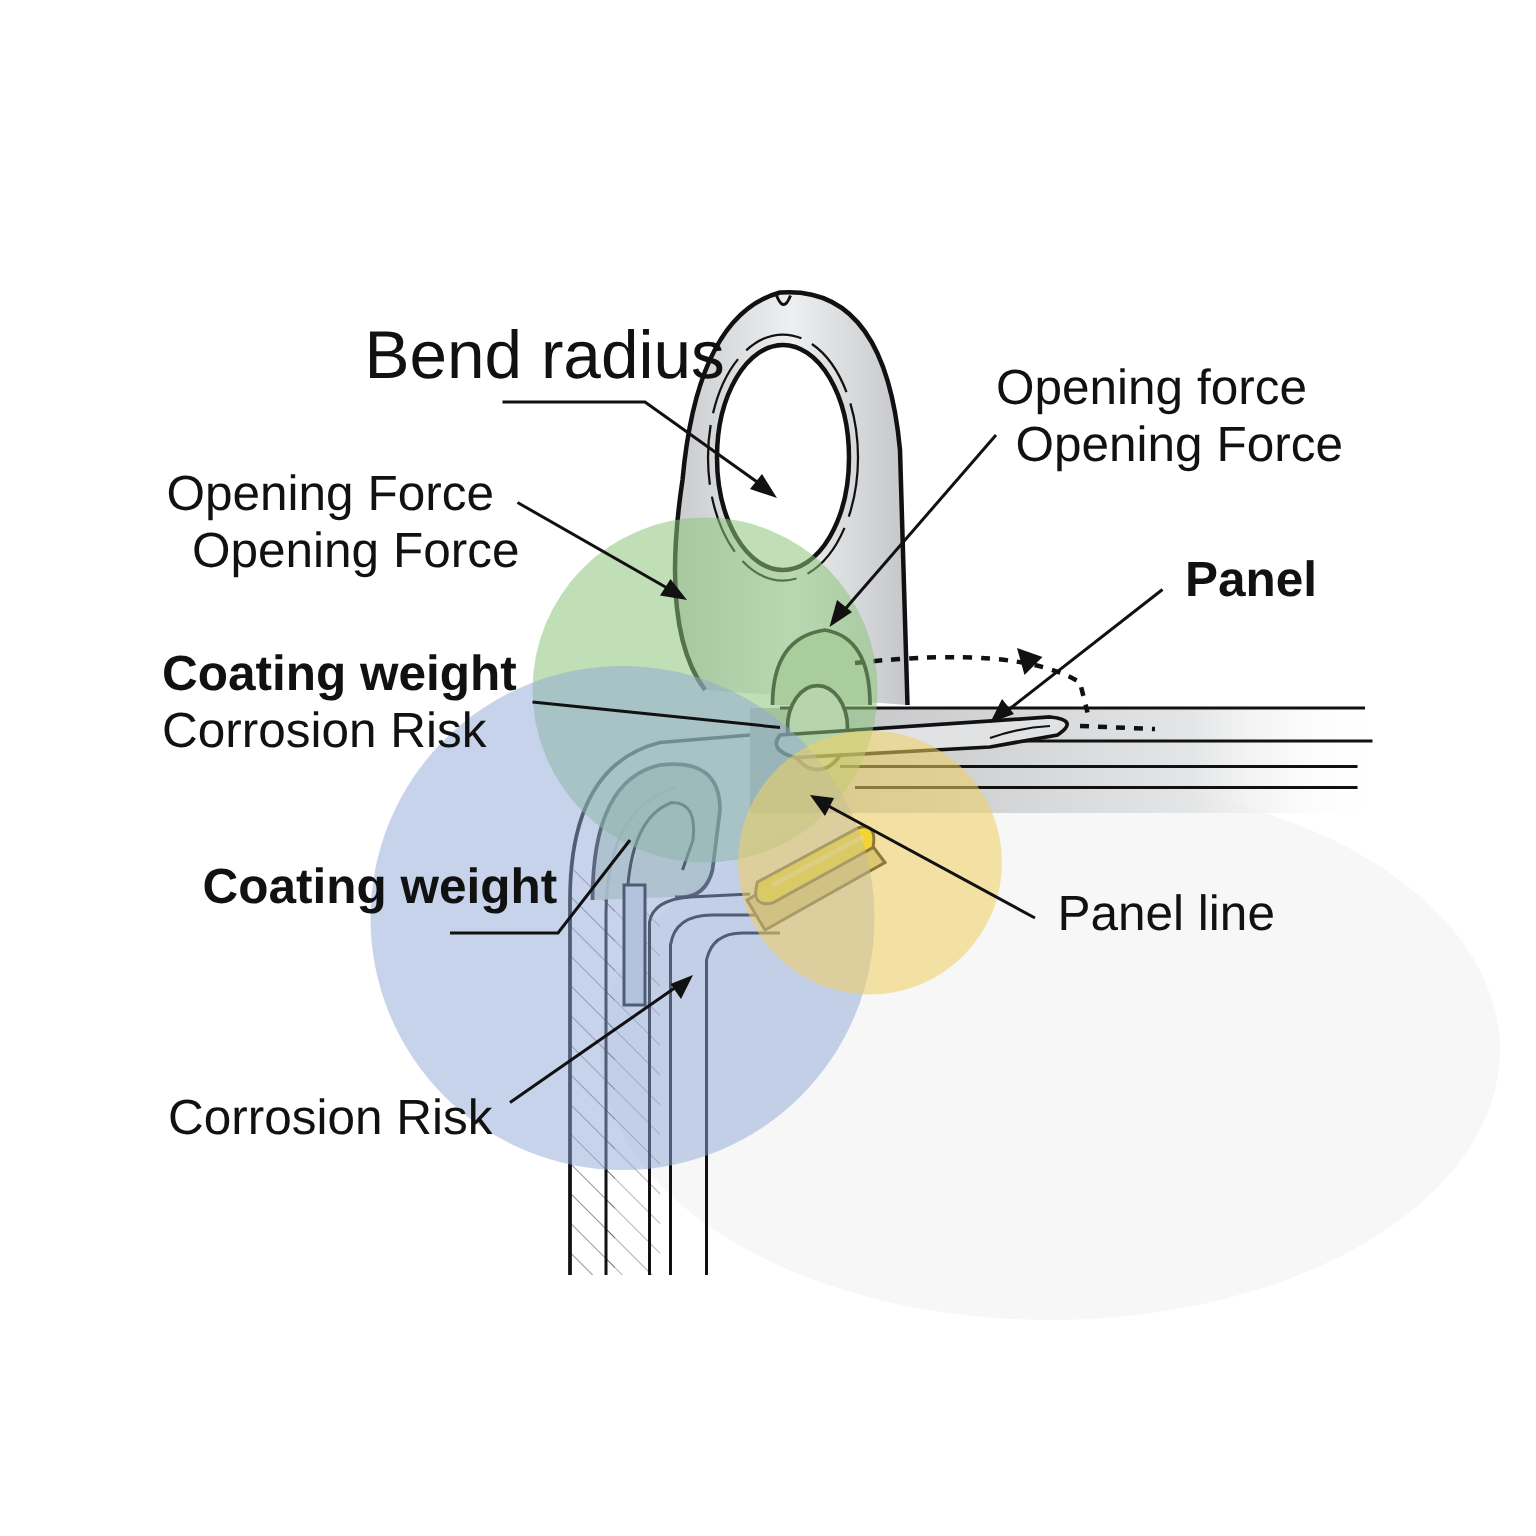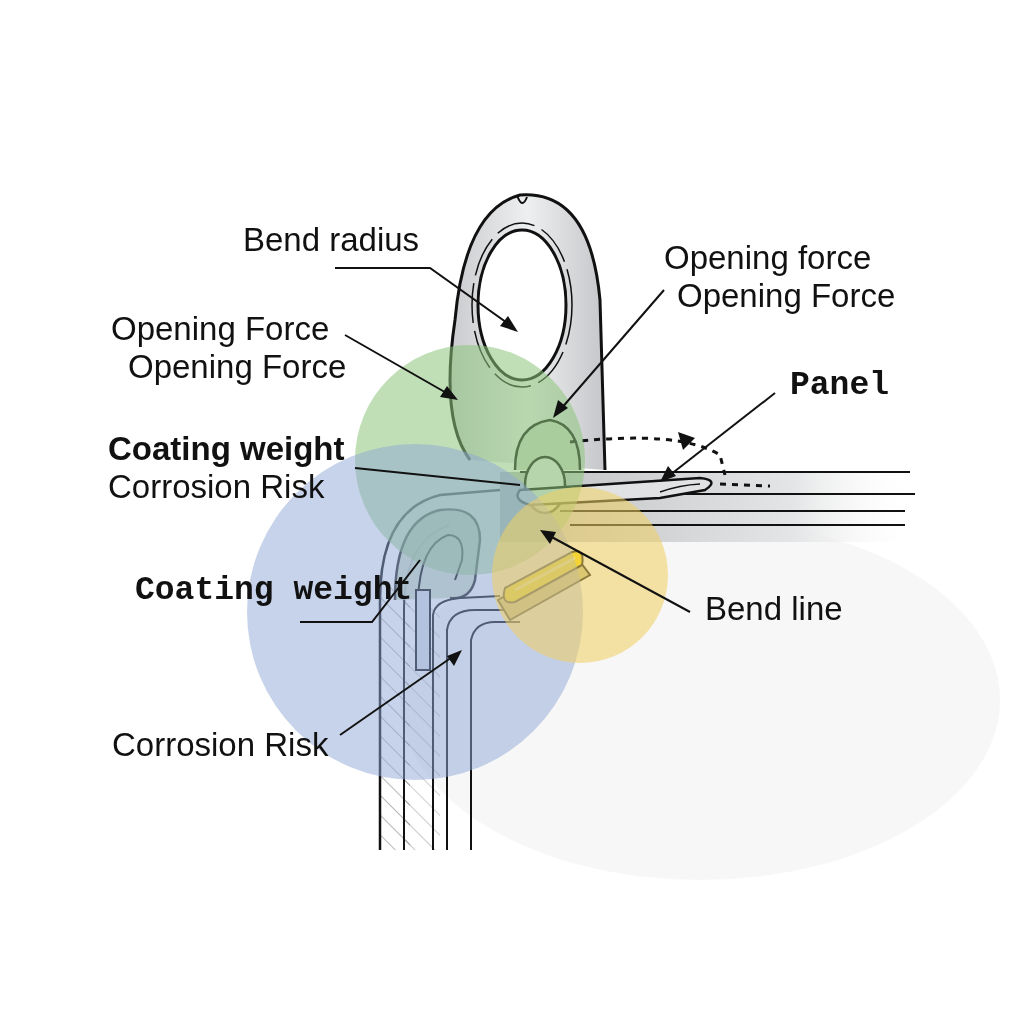--- a/index.html
+++ b/index.html
@@ -1,21 +1,21 @@
 <!DOCTYPE html>
 <html><head>
 <meta charset="utf-8">
 <style>
   html, body { margin:0; padding:0; background:#ffffff; }
   body { width:1024px; height:1024px; position:relative; overflow:hidden;
          font-family:"Liberation Sans", "DejaVu Sans", sans-serif; }
   #stage { position:absolute; left:0; top:0; width:1024px; height:1024px; }
   .lbl { position:absolute; color:#111; white-space:nowrap; line-height:1.15;
          font-family:"Liberation Sans", "DejaVu Sans", sans-serif; }
-  .lbl.bold { font-weight:bold;font-family:Liberation Mono, monospace; }
+  .lbl.bold { font-weight:bold; }
   .lbl .line { display:block; }
 </style>
 </head>
 <body>
 
 <div id="stage">
   <svg width="1024" height="1024" viewBox="0 0 1024 1024">
     <defs>
       <linearGradient id="panelGrad" x1="0" y1="0" x2="1" y2="0">
         <stop offset="0" stop-color="#bdbfc2"></stop>
@@ -108,21 +108,21 @@
       <polygon points="518,332 500,326 508,316"></polygon>
       <polygon points="458,400 440,397 447,386"></polygon>
       <polygon points="553,418 558,400 568,408"></polygon>
       <polygon points="660,482 668,466 676,476"></polygon>
       <polygon points="540,530 556,532 550,544"></polygon>
       <polygon points="462,650 447,656 454,666"></polygon>
     </g>
   </svg>
 
   
-  <div class="lbl" style="left:243px;top:221px;font-size:33px;">Bend radius</div>
+  <div class="lbl" style="left:243px;top:211px;font-size:45px;">Bend radius</div>
 
   <div class="lbl" style="left:664px;top:239px;font-size:33px;">
     <span class="line">Opening force</span>
     <span class="line" style="padding-left:13px;">Opening Force</span>
   </div>
 
   <div class="lbl" style="left:111px;top:310px;font-size:33px;">
     <span class="line">Opening Force</span>
     <span class="line" style="padding-left:17px;">Opening Force</span>
   </div>
@@ -130,17 +130,17 @@
   <div class="lbl bold" style="left:790px;top:367px;font-size:33px;">Panel</div>
 
   <div class="lbl" style="left:108px;top:430px;font-size:33px;">
     <span class="line" style="font-weight:bold;">Coating weight</span>
     <span class="line">Corrosion Risk</span>
   </div>
 
   <div class="lbl bold" style="left:135px;top:572px;font-size:33px;">Coating weight</div>
 
   <div class="lbl" style="left:705px;top:590px;font-size:33px;">
-    <span class="line">Bend line</span>
+    <span class="line">Panel line</span>
   </div>
 
   <div class="lbl" style="left:112px;top:726px;font-size:33px;">Corrosion Risk</div>
 </div>
 
 </body></html>

